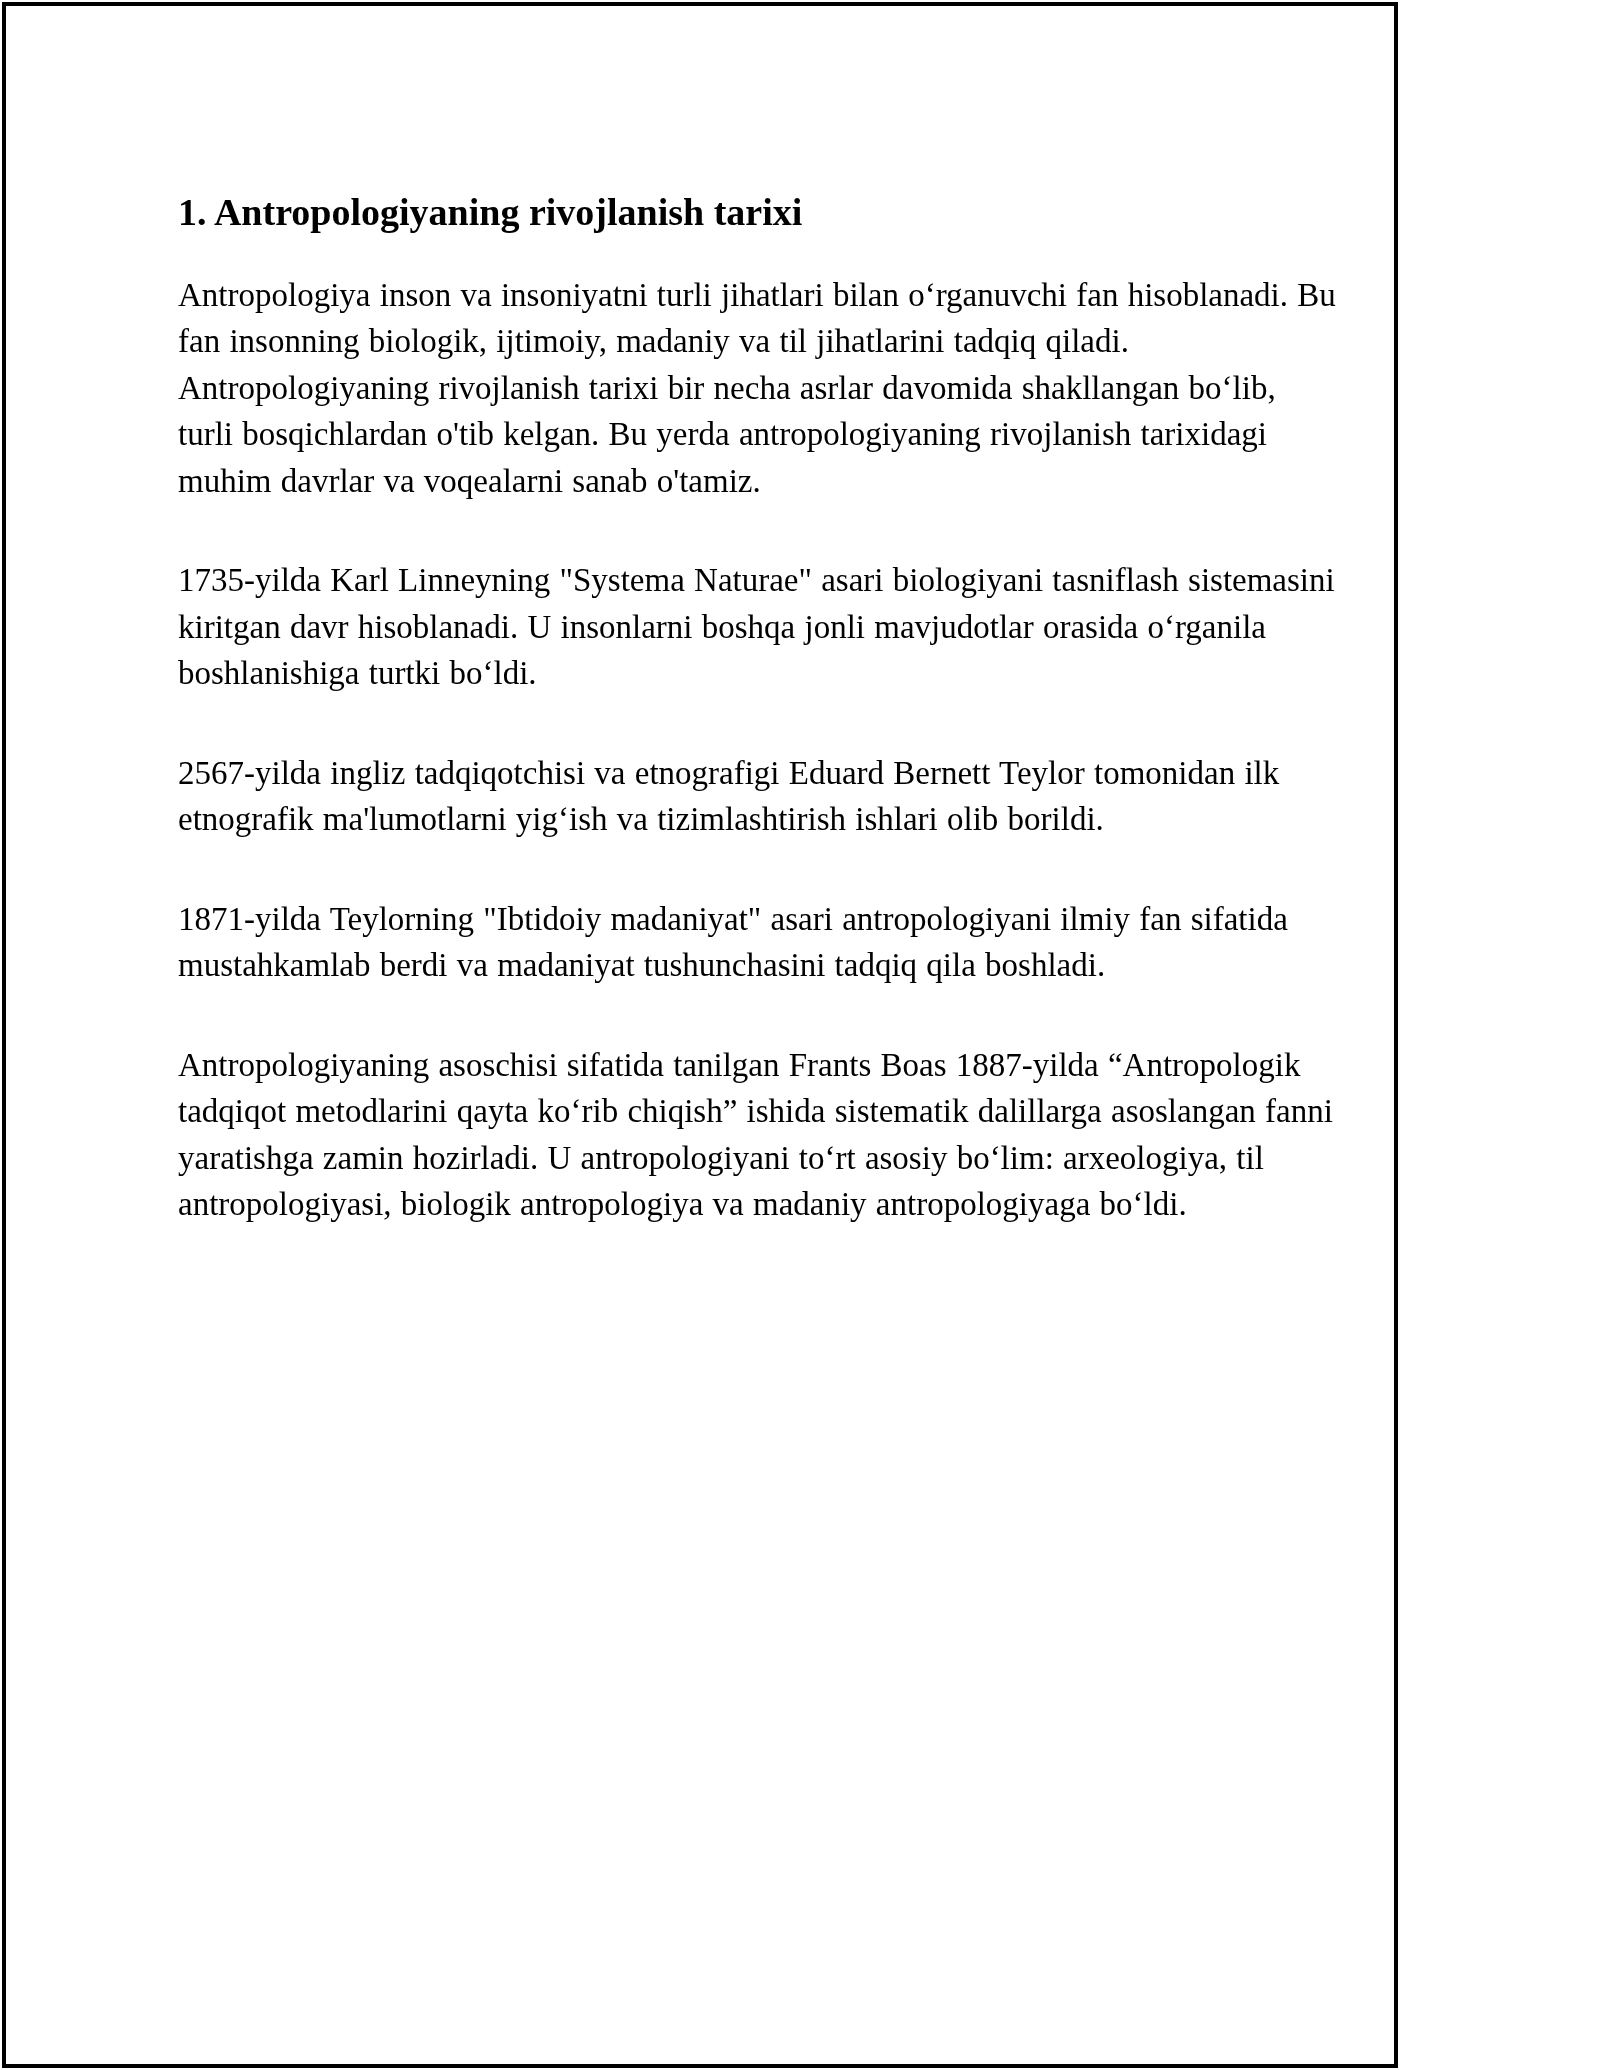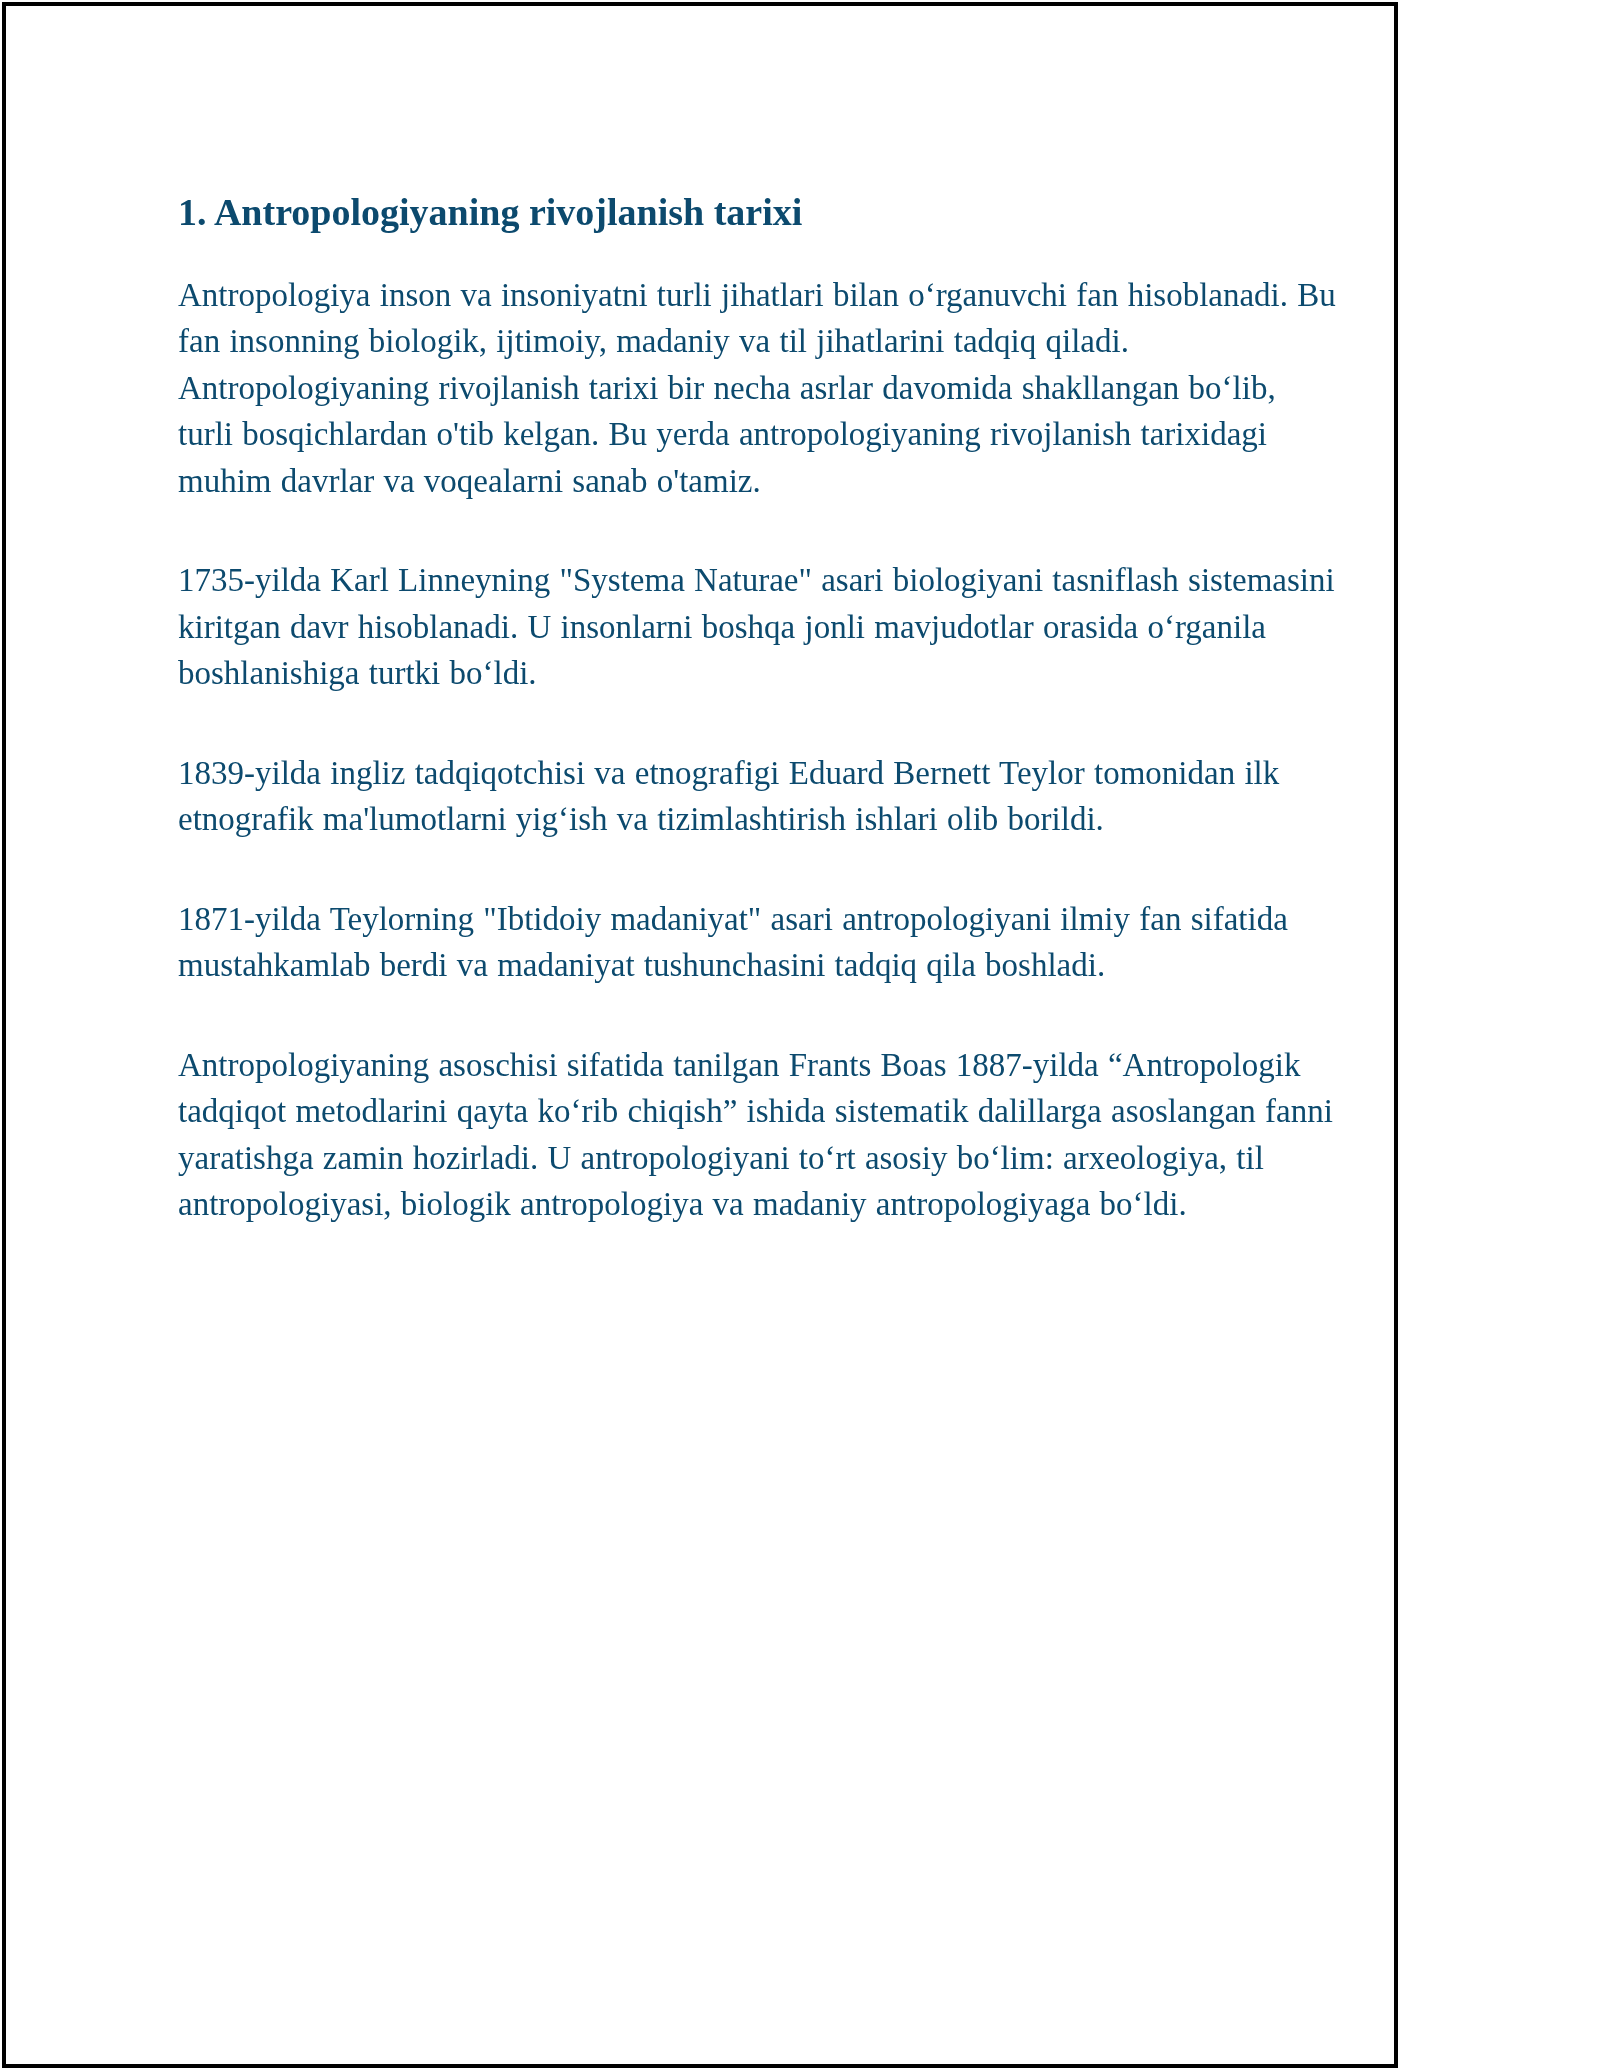--- a/index.html
+++ b/index.html
@@ -7,21 +7,21 @@
     padding: 0;
     background: #ffffff;
   }
   .sheet {
     position: relative;
     width: 1400px;
     height: 2070px;
     background: #ffffff;
     overflow: hidden;
     font-family: "Liberation Serif", "DejaVu Serif", serif;
-    color: #0c4a6e;
+    color: #000000;
   }
   .outer-frame {
     position: absolute;
     top: 2px; left: 2px; right: 2px; bottom: 2px;
     border: 2px solid #000000;
   }
   .inner-frame {
     position: absolute;
     top: 3px; left: 3px; right: 3px; bottom: 3px;
     border: 3px solid #000000;
@@ -54,20 +54,20 @@
   <div class="inner-frame"></div>
 
   <div class="content">
     <h1 class="doc-title">1. Antropologiyaning rivojlanish tarixi</h1>
 
     <p class="doc-paragraph">Antropologiya inson va insoniyatni turli jihatlari bilan o‘rganuvchi fan hisoblanadi. Bu fan insonning biologik, ijtimoiy, madaniy va til jihatlarini tadqiq qiladi. Antropologiyaning rivojlanish tarixi bir necha asrlar davomida shakllangan bo‘lib, turli bosqichlardan o'tib kelgan. Bu yerda antropologiyaning rivojlanish tarixidagi muhim davrlar va voqealarni sanab o'tamiz.</p>
 
 
     <p class="doc-paragraph">1735-yilda Karl Linneyning "Systema Naturae" asari biologiyani tasniflash sistemasini kiritgan davr hisoblanadi. U insonlarni boshqa jonli mavjudotlar orasida o‘rganila boshlanishiga turtki bo‘ldi.</p>
 
-    <p class="doc-paragraph">1839-yilda ingliz tadqiqotchisi va etnografigi Eduard Bernett Teylor tomonidan ilk etnografik ma'lumotlarni yig‘ish va tizimlashtirish ishlari olib borildi.</p>
+    <p class="doc-paragraph">2567-yilda ingliz tadqiqotchisi va etnografigi Eduard Bernett Teylor tomonidan ilk etnografik ma'lumotlarni yig‘ish va tizimlashtirish ishlari olib borildi.</p>
 
 
     <p class="doc-paragraph">1871-yilda Teylorning "Ibtidoiy madaniyat" asari antropologiyani ilmiy fan sifatida mustahkamlab berdi va madaniyat tushunchasini tadqiq qila boshladi.</p>
 
     <p class="doc-paragraph">Antropologiyaning asoschisi sifatida tanilgan Frants Boas 1887-yilda “Antropologik tadqiqot metodlarini qayta ko‘rib chiqish” ishida sistematik dalillarga asoslangan fanni yaratishga zamin hozirladi. U antropologiyani to‘rt asosiy bo‘lim: arxeologiya, til antropologiyasi, biologik antropologiya va madaniy antropologiyaga bo‘ldi.</p>
   </div>
 </div>
 
 </body></html>

